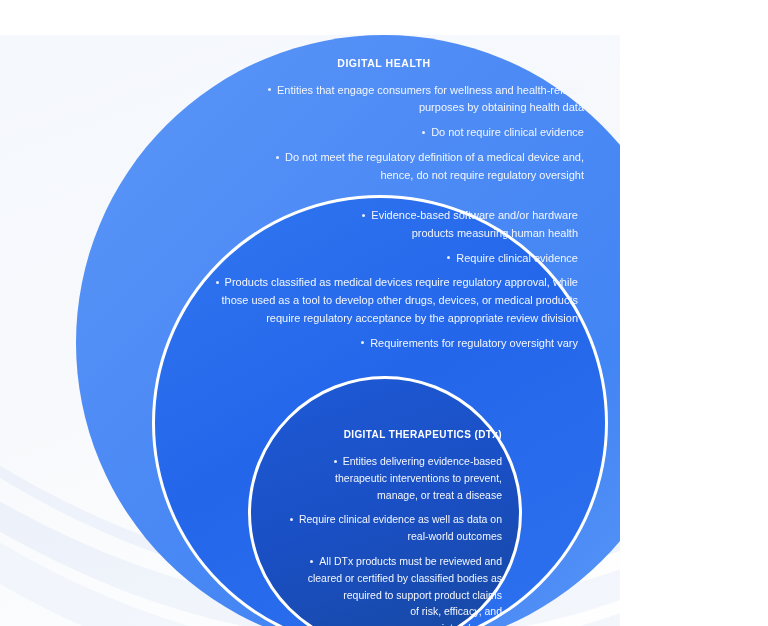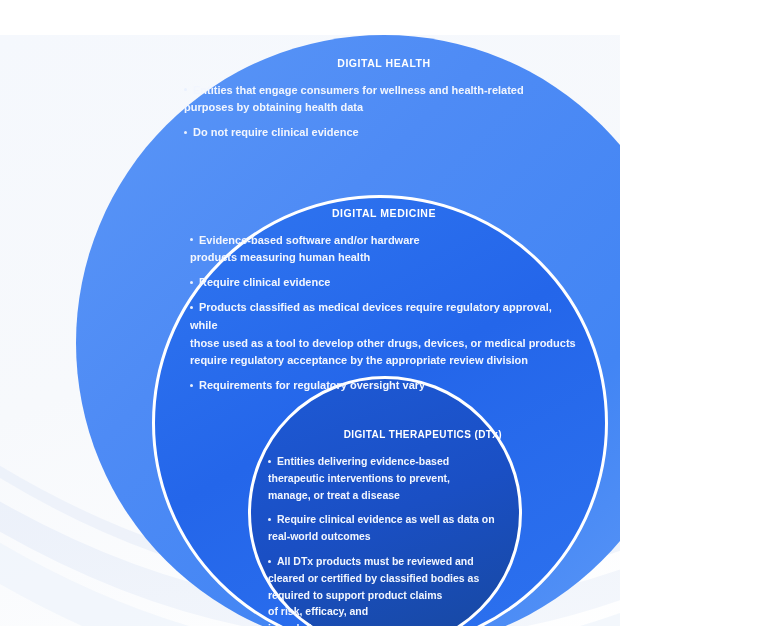--- a/index.html
+++ b/index.html
@@ -97,22 +97,21 @@
     margin: 0;
     padding: 0;
   }
 
   ul.bullets > li {
     position: relative;
     font-size: 11px;
     line-height: 1.62;
     color: #f2f6fe;
     margin: 0 0 7px 0;
-    text-align: left;
-    font-weight: bold;
+    text-align: right;
   }
 
   ul.bullets > li:last-child {
     margin-bottom: 0;
   }
 
   
   .dot {
     display: inline-block;
     width: 3px;
@@ -173,25 +172,28 @@
     <div class="block" id="health-block">
       <div class="block-title">DIGITAL HEALTH</div>
       <ul class="bullets">
         <li>
           <span class="dot"></span><span>Entities that engage consumers for wellness and health-related</span><br>
           <span>purposes by obtaining health data</span>
         </li>
         <li>
           <span class="dot"></span><span>Do not require clinical evidence</span>
         </li>
+        <li>
+          <span class="dot"></span><span>Do not meet the regulatory definition of a medical device and,</span><br>
+          <span>hence, do not require regulatory oversight</span>
+        </li>
       </ul>
     </div>
 
     <div class="block" id="medicine-block">
-      <div class="block-title">DIGITAL MEDICINE</div>
       <ul class="bullets">
         <li>
           <span class="dot"></span><span>Evidence-based software and/or hardware</span><br>
           <span>products measuring human health</span>
         </li>
         <li>
           <span class="dot"></span><span>Require clinical evidence</span>
         </li>
         <li>
           <span class="dot"></span><span>Products classified as medical devices require regulatory approval, while</span><br>

